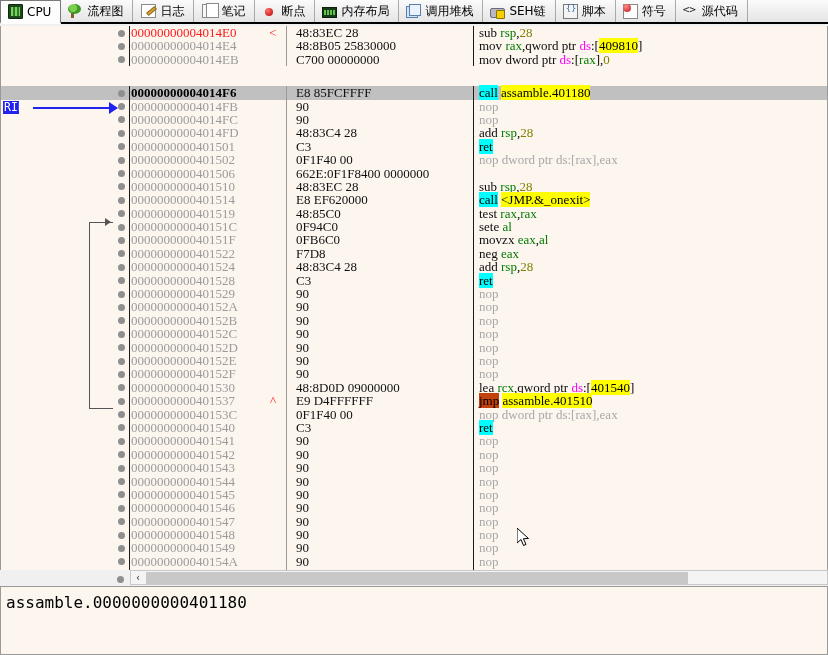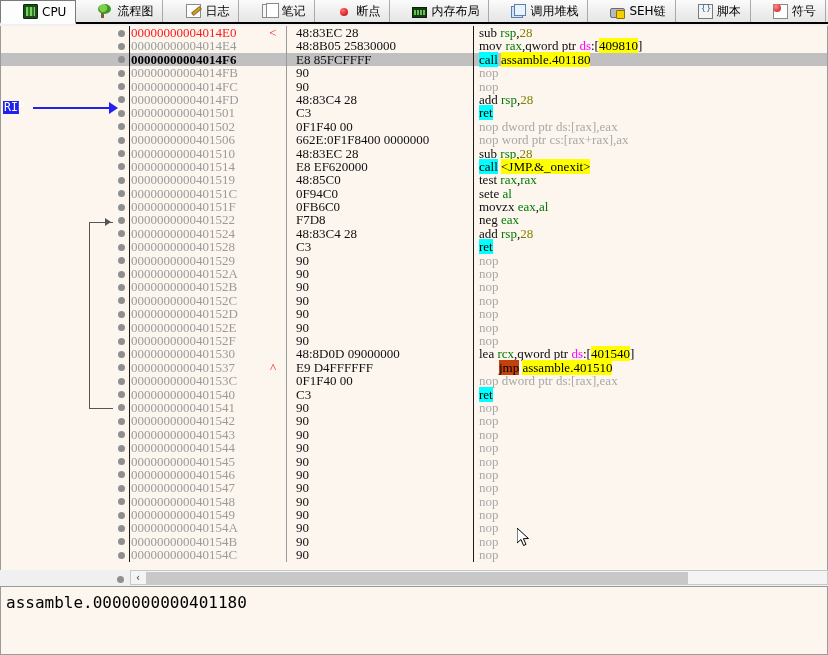--- a/index.html
+++ b/index.html
@@ -14,21 +14,21 @@
 
   
   #tabbar {
     position: absolute; left: 0; top: 0; width: 828px; height: 24px;
     background: linear-gradient(to bottom, #fbfbfb 0%, #eeeeee 55%, #e6e6e6 100%);
     border-bottom: 2px solid #000;
     display: flex; align-items: stretch;
   }
   .tab {
     display: flex; align-items: center; gap: 4px;
-    padding: 0 9px 0 22px;
+    padding: 0 9px 0 7px;
     border-right: 1px solid #a9a9a9;
     font-size: 12px; color: #000;
     white-space: nowrap;
     cursor: default;
     background: transparent;
     text-align: right;
   }
   .tab:first-child { border-left: 1px solid #a9a9a9; }
   .tab.active {
     background: #fdfdfd;
@@ -81,21 +81,21 @@
     border: 1px solid #9a9a9a;
     border-top: none;
     overflow: hidden;
   }
   .rows { position: absolute; left:0; top:0; width: 828px; }
   .row {
     position: relative; height: 13.4px; line-height: 13.4px;
     font-family: Liberation Serif, serif; font-size: 13px;
     white-space: nowrap;
   }
-  .row.sel { background: #c0c0c0; }
+  .row.sel { background: #c0c0c0; margin-top: 20px; }
   .c-bp     { position:absolute; left:113px; top:0; width:14px; text-align:center; color:#8a8a8a; }
   .c-addr   { position:absolute; left:130px; top:0; color:#9b9b9b; }
   .c-mark   { position:absolute; left:262px; top:0; width:20px; text-align:center; }
   .c-bytes  { position:absolute; left:295px; top:0; color:#101010; }
   .c-dis    { position:absolute; left:478px; top:0; }
 
   .addr-cur { color:#000; font-weight:700; }
   .addr-red { color:#ff1a1a; }
 
   .sep1 { position:absolute; left:128px; top:0; width:1px; height:100%; background:#1a1a1a; }
@@ -103,21 +103,21 @@
   .sep3 { position:absolute; left:472px; top:0; width:1px; height:100%; background:#1a1a1a; }
 
   .dot { display:inline-block; width:7px; height:7px; border-radius:50%;
          background:#8f8f8f; vertical-align:middle; margin-top:-2px; }
 
   
   .mn      { color:#0d0d0d; }
   .mn-nop  { color:#a8a8a8;margin-top:31px; }
   .mn-call { background:#00ffff; color:#000; }
   .mn-ret  { background:#00ffff; color:#000;text-align:center; }
-  .mn-jmp  { background:#c2410c; color:#000;margin-left:20px; }
+  .mn-jmp  { background:#c2410c; color:#000; }
   .op      { color:#0d0d0d; }
   .reg     { color:#007a00; }
   .num     { color:#808000; }
   .seg     { color:#ff00ff; }
   .hl      { background:#ffff00; color:#000; }
   .gray    { color:#a8a8a8; }
   .red     { color:#ff1a1a; }
 
   
   #rip {
@@ -240,20 +240,30 @@
         <div class="row">
           <div class="sep1"></div>
           <div class="sep2"></div>
           <div class="sep3"></div>
           <div class="c-bp"><span class="dot"></span></div>
           <div class="c-addr">00000000004014E4</div>
           <div class="c-mark"></div>
           <div class="c-bytes">48:8B05 25830000</div>
           <div class="c-dis"><span class="mn">mov</span><span> <span class="reg">rax</span>,<span class="op">qword ptr </span><span class="seg">ds</span>:[<span class="hl">409810</span>]</span></div>
         </div>
+        <div class="row">
+          <div class="sep1"></div>
+          <div class="sep2"></div>
+          <div class="sep3"></div>
+          <div class="c-bp"><span class="dot"></span></div>
+          <div class="c-addr">00000000004014EB</div>
+          <div class="c-mark"></div>
+          <div class="c-bytes">C700 00000000</div>
+          <div class="c-dis"><span class="mn">mov</span><span> <span class="op">dword ptr </span><span class="seg">ds</span>:[<span class="reg">rax</span>],<span class="num">0</span></span></div>
+        </div>
         <div class="row sel">
           <div class="sep1"></div>
           <div class="sep2"></div>
           <div class="sep3"></div>
           <div class="c-bp"><span class="dot"></span></div>
           <div class="c-addr addr-cur">00000000004014F6</div>
           <div class="c-mark"></div>
           <div class="c-bytes">E8 85FCFFFF</div>
           <div class="c-dis"><span class="mn-call">call</span><span> <span class="hl">assamble.401180</span></span></div>
         </div>
@@ -308,21 +318,20 @@
           <div class="c-dis"><span class="mn-nop">nop</span><span> <span class="gray">dword ptr ds:[rax],eax</span></span></div>
         </div>
         <div class="row">
           <div class="sep1"></div>
           <div class="sep2"></div>
           <div class="sep3"></div>
           <div class="c-bp"><span class="dot"></span></div>
           <div class="c-addr">0000000000401506</div>
           <div class="c-mark"></div>
           <div class="c-bytes">662E:0F1F8400 0000000</div>
-          <div class="c-dis"><span class="mn-nop">nop</span><span> <span class="gray">word ptr cs:[rax+rax],ax</span></span></div>
         </div>
         <div class="row">
           <div class="sep1"></div>
           <div class="sep2"></div>
           <div class="sep3"></div>
           <div class="c-bp"><span class="dot"></span></div>
           <div class="c-addr">0000000000401510</div>
           <div class="c-mark"></div>
           <div class="c-bytes">48:83EC 28</div>
           <div class="c-dis"><span class="mn">sub</span><span> <span class="reg">rsp</span>,<span class="num">28</span></span></div>

